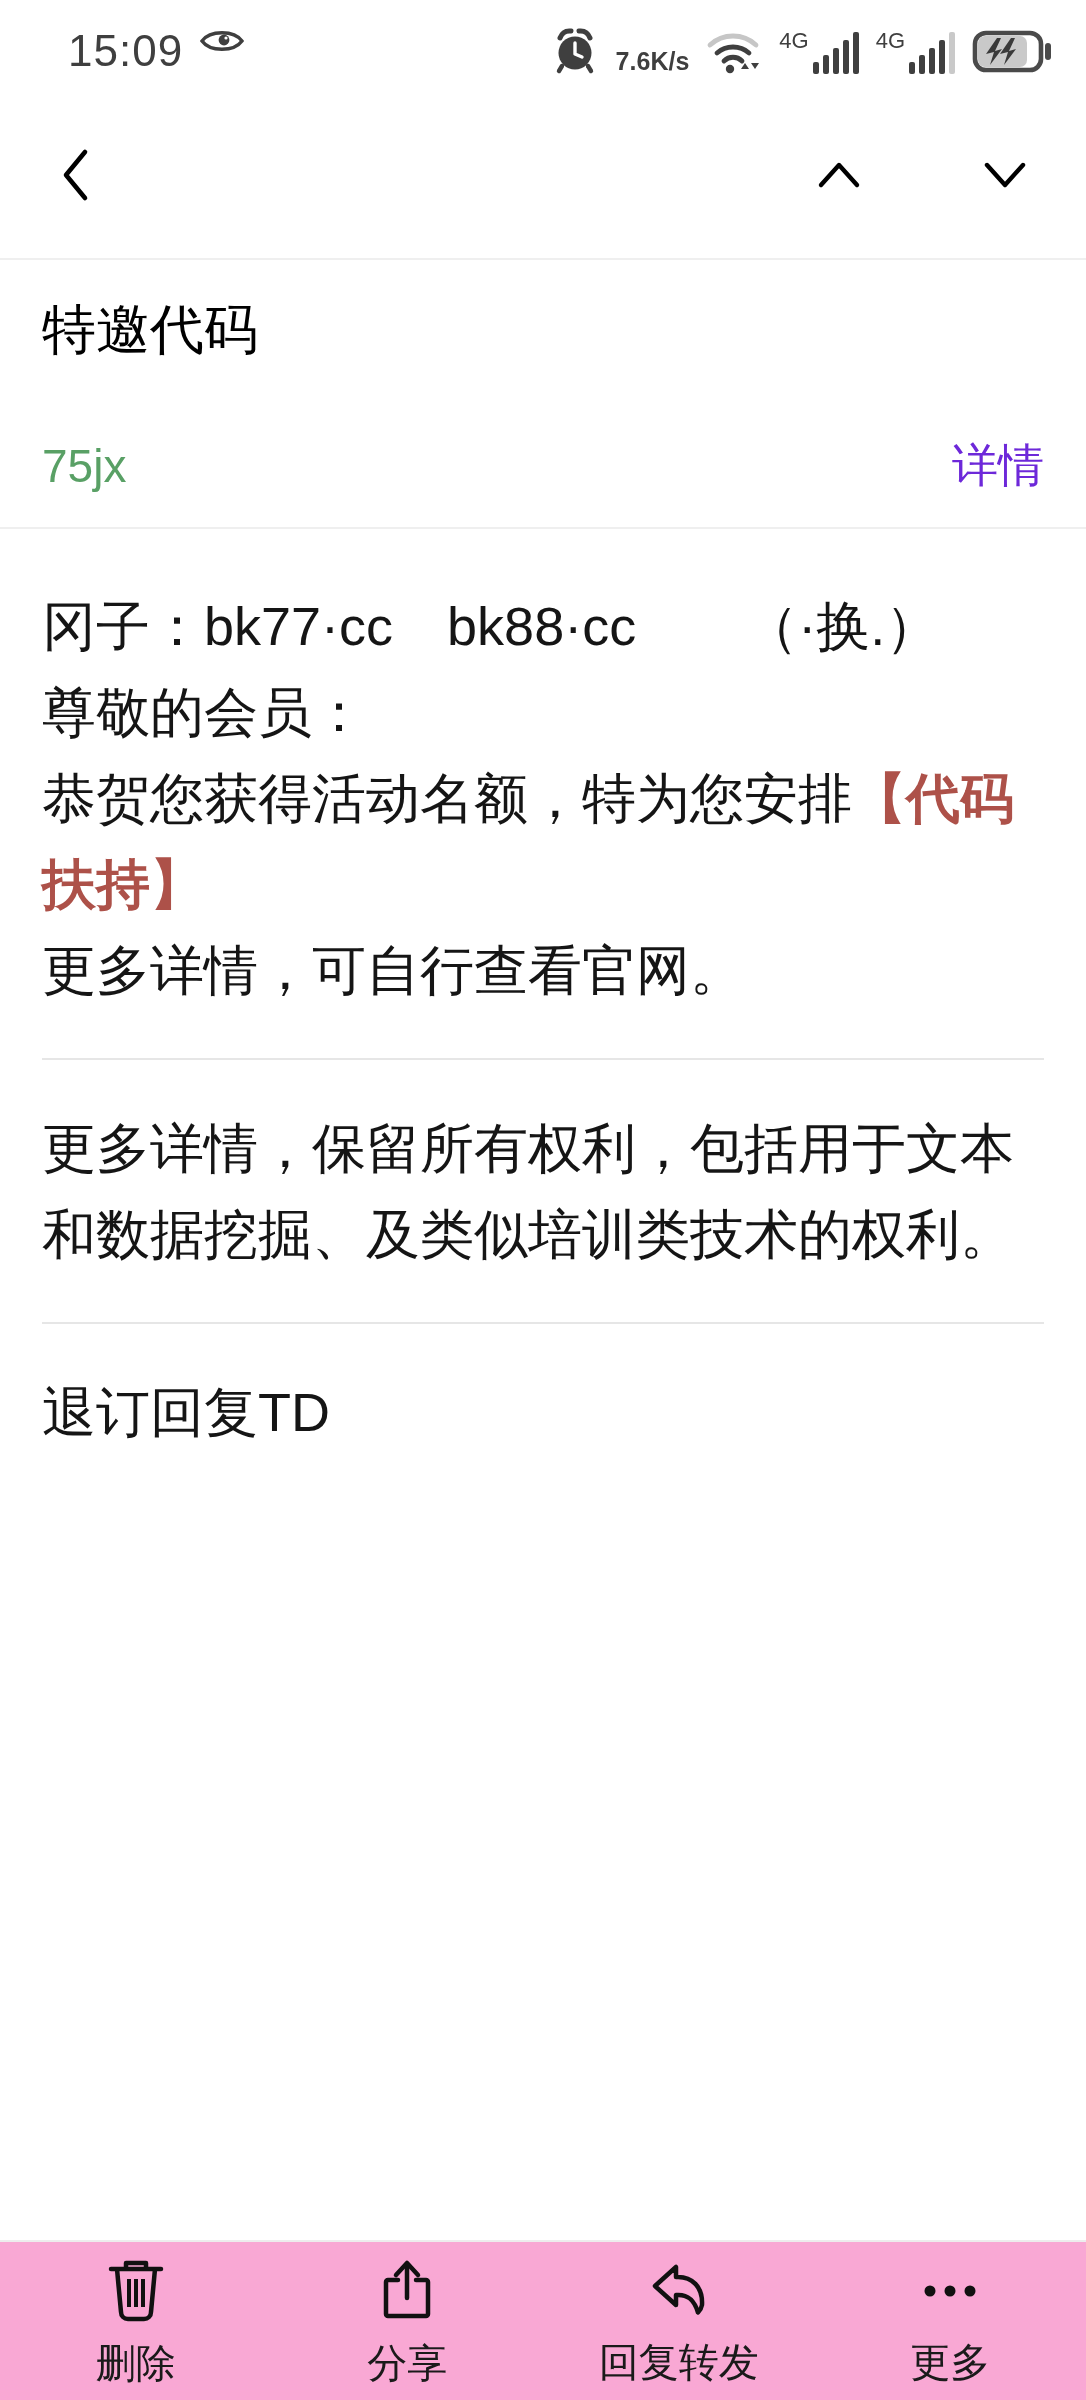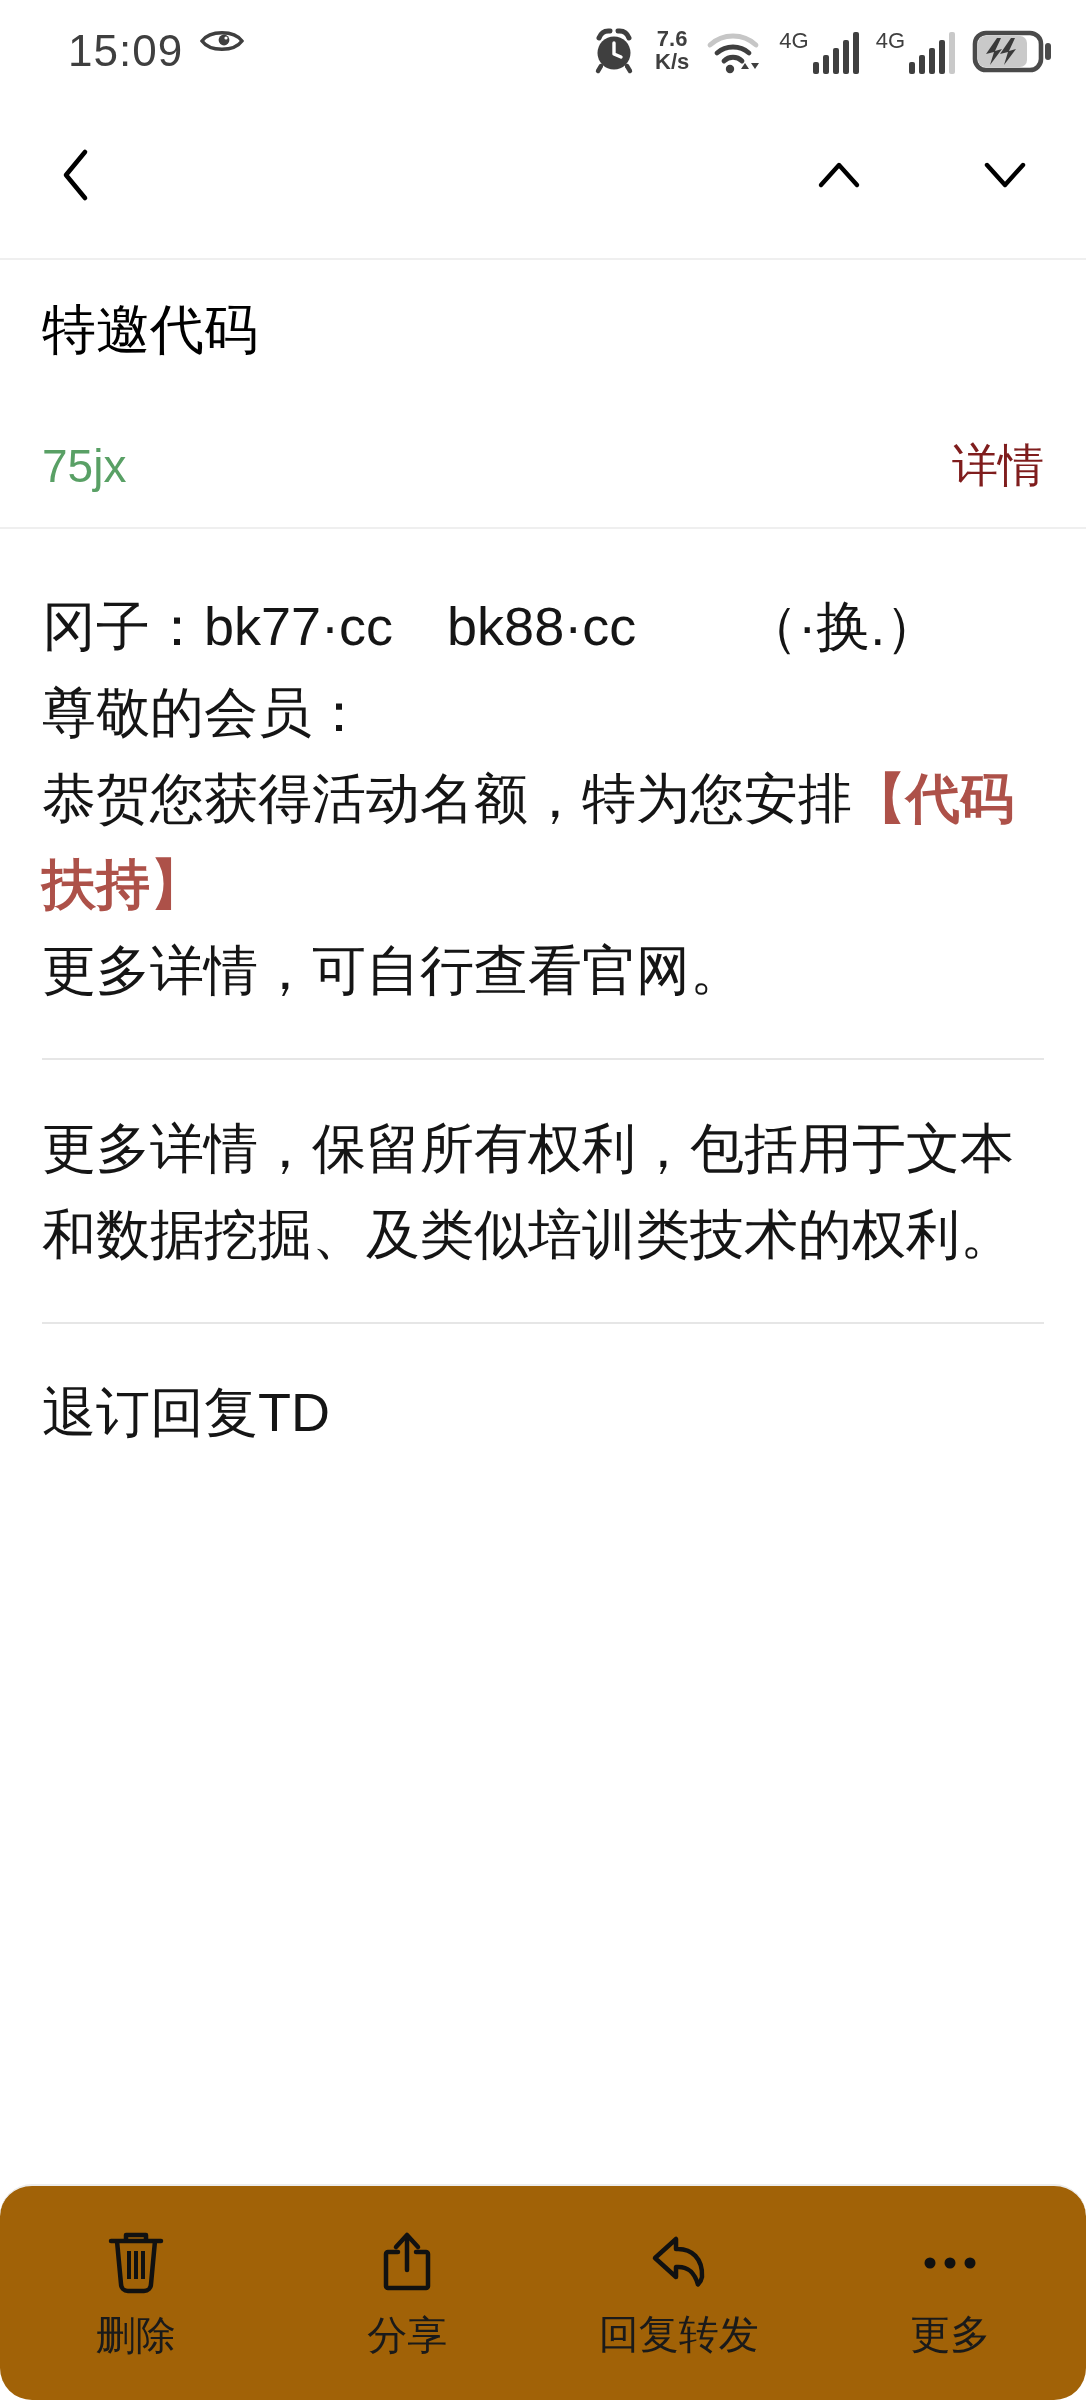--- a/index.html
+++ b/index.html
@@ -13,50 +13,50 @@
   }
   
   .status-bar {
     height:92px; flex:0 0 auto;
     display:flex; justify-content:space-between; align-items:center;
     padding:10px 34px 0 68px; color:#3f3f3f;
   }
   .status-left { display:flex; gap:16px; }
   .status-time { font-size:44px; font-weight:500; letter-spacing:1px; }
   .status-right { display:flex; align-items:flex-end; gap:17px; }
-  .net-speed { display:flex; flex-direction:column; align-items:center;
-    font-size:22px; font-weight:700; line-height:23px; margin-bottom:2px; }
+  .net-speed { display:flex; flex-direction:row; align-items:center;
+    font-size:25px; font-weight:700; line-height:23px; margin-bottom:2px; }
   .sim { display:flex; align-items:flex-start; gap:4px; margin-bottom:1px; }
   .sim-label { font-size:22px; font-weight:400; line-height:22px; margin-top:1px;text-align:right; }
   .status-right svg { display:block; }
   
   .nav-bar {
     height:168px; flex:0 0 auto;
     display:flex; align-items:center; padding:0 50px;
     border-bottom:2px solid #efefef;
   }
   .nav-btn { background:none; border:none; padding:8px; cursor:pointer; line-height:0; }
   .nav-right { margin-left:auto; display:flex; gap:104px; align-items:center; }
   
   .subject-section { flex:0 0 auto; padding:34px 42px 30px; border-bottom:2px solid #efefef; }
   .subject-title { font-size:54px; font-weight:500; color:#000000; }
   .subject-meta { display:flex; justify-content:space-between; align-items:center; margin-top:68px; }
   .sender { font-size:46px; color:#59a065; }
-  .details-link { font-size:46px; color:#7f1d1d; background:none; border:none; cursor:pointer;
+  .details-link { font-size:46px; color:#6d28d9; background:none; border:none; cursor:pointer;
     font-family:Liberation Sans, sans-serif; }
   
   .message-body { flex:0 0 auto; padding:54px 42px 0; font-size:54px; line-height:86px; color:#151515; }
   .message-body p { margin:0; }
   .highlight { color:#ad5149; font-weight:700; }
   .divider { border:none; border-top:2px solid #e6e6e6; margin:45px 0; }
   
   .toolbar {
-    margin-top:auto; flex:0 0 auto; height:216px;
+    margin-top:auto; flex:0 0 auto; height:160px;
     border-top:2px solid #ededed;
-    display:flex; align-items:stretch; background:#a16207;border-radius:32px;
+    display:flex; align-items:stretch; background:#f9a8d4;
   }
   .toolbar-item {
     flex:1; background:none; border:none; cursor:pointer;
     display:flex; flex-direction:column; align-items:center; justify-content:center;
     gap:12px; padding-top:6px;
   }
   .toolbar-item svg { display:block; }
   .toolbar-label { font-size:40px; color:#1a1a1a; font-family:"Liberation Sans", sans-serif; }
 </style>
 </head>

